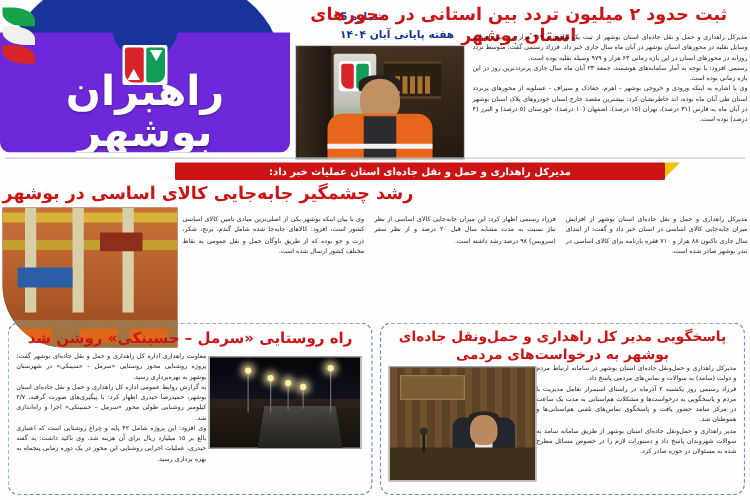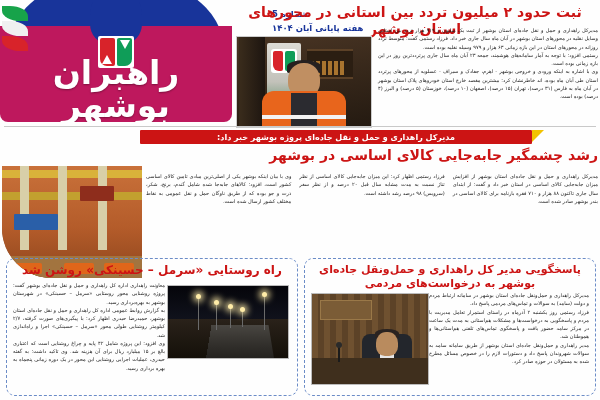--- a/index.html
+++ b/index.html
@@ -45,21 +45,21 @@
     width: 52px;
     height: 58px;
     background: #18349a;
     border-radius: 50% 50% 35% 35%;
   }
   .mast-body {
     position: absolute;
     top: 26px; left: 0px;
     width: 232px;
     height: 96px;
-    background: #be185d;
+    background: #6d28d9;
     border-radius: 0 0 8px 8px;
   }
   .mast-title {
     position: absolute;
     top: 30px;
     left: 0;
     width: 232px;
     text-align: center;
     color: #ffffff;
     font-size: 33px;
@@ -308,21 +308,21 @@
     position: absolute;
     top: 0; right: -12px;
     width: 0; height: 0;
     border-top: 12px solid #f2c200;
     border-right: 12px solid transparent;
   }
   .h2-red {
     color: #cc1414;
     font-size: 14px;
     font-weight: bold;
-    text-align: right;
+    text-align: left;
     margin-top: 3px;
     direction: rtl;
   }
   .s2-cols {
     position: absolute;
     top: 42px;
     right: 0;
     width: 596px;
     height: 84px;
   }
@@ -516,21 +516,21 @@
         <p class="body-text">مدیرکل راهداری و حمل و نقل جاده‌ای استان بوشهر از ثبت یک میلیون و ۹۱۹ هزار تردد بین استانی وسایل نقلیه در محورهای استان بوشهر در آبان ماه سال جاری خبر داد. فرزاد رستمی گفت: متوسط تردد روزانه در محورهای استان در این بازه زمانی ۶۳ هزار و ۹۷۹ وسیله نقلیه بوده است.</p>
         <p class="body-text">رستمی افزود: با توجه به آمار سامانه‌های هوشمند، جمعه ۲۳ آبان ماه سال جاری پرترددترین روز در این بازه زمانی بوده است.</p>
         <p class="body-text">وی با اشاره به اینکه ورودی و خروجی بوشهر - اهرم، جفادک و سیراف - عسلویه از محورهای پرتردد استان طی آبان ماه بوده، اند خاطرنشان کرد: بیشترین مقصد خارج استان خودروهای پلاک استان بوشهر در آبان ماه به فارس (۳۱ درصد)، تهران (۱۵ درصد)، اصفهان (۱۰ درصد)، خوزستان (۵ درصد) و البرز (۴ درصد) بوده است.</p>
       </div>
     </div>
   </div>
 
   <div class="vline" style="top:126px; right:4px; width:592px; height:1px;"></div>
 
   <div class="story2">
-    <div class="redbar">مدیرکل راهداری و حمل و نقل جاده‌ای پروژه بوشهر خبر داد:</div>
+    <div class="redbar">مدیرکل راهداری و حمل و نقل جاده‌ای استان عملیات خبر داد:</div>
     <div class="h2-red">رشد چشمگیر جابه‌جایی کالای اساسی در بوشهر</div>
 
     <div class="s2-cols">
       <div class="s2-photo">
         <div class="crane-sky"></div>
         <div class="crane-beam" style="top:4px"></div>
         <div class="crane-beam" style="top:26px; background:#c2a02f"></div>
         <div class="crane-col" style="left:18px"></div>
         <div class="crane-col" style="left:56px"></div>
         <div class="crane-col" style="left:96px"></div>

